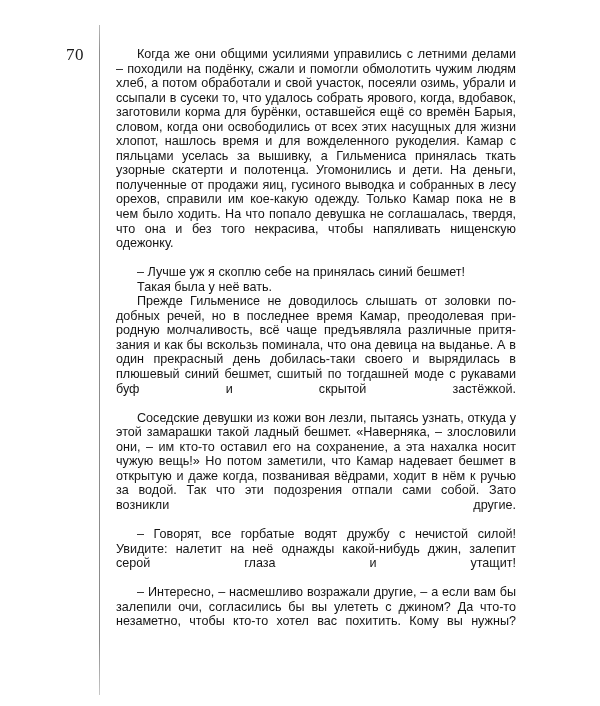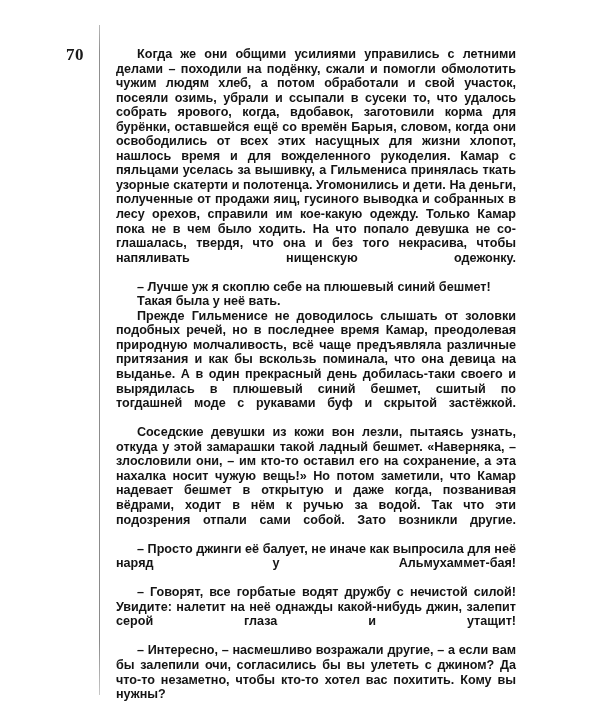--- a/index.html
+++ b/index.html
@@ -13,21 +13,20 @@
     position: relative;
     font-family: "Liberation Sans", sans-serif;
     color: #111111;
     overflow: hidden;
   }
 
   .page {
     position: absolute;
     inset: 0;
     background: #ffffff;
-    font-weight: bold;
   }
 
   
   .folio {
     position: absolute;
     left: 58px;
     top: 46px;
     width: 34px;
     text-align: center;
     font-family: "Liberation Serif", serif;
@@ -83,23 +82,22 @@
 <body>
 
 <div class="page">
 
   <div class="folio">70</div>
 
   <div class="rule"></div>
 
   <div class="column">
     <p class="para indent">Когда же они общими усилиями управились с летними дела­ми – походили на подёнку, сжали и помогли обмолотить чужим людям хлеб, а потом обработали и свой участок, посеяли озимь, убрали и ссыпали в сусеки то, что удалось собрать ярового, ког­да, вдобавок, заготовили корма для бурёнки, оставшейся ещё со времён Барыя, словом, когда они освободились от всех этих насущных для жизни хлопот, нашлось время и для вожделенного рукоделия. Камар с пяльцами уселась за вышивку, а Гильмениса принялась ткать узорные скатерти и полотенца. Угомонились и дети. На деньги, полученные от продажи яиц, гусиного выводка и собранных в лесу орехов, справили им кое-какую одежду. Только Камар пока не в чем было ходить. На что попало девушка не со­глашалась, твердя, что она и без того некрасива, чтобы напяли­вать нищенскую одежонку.</p>
-    <p class="para indent nostretch">– Лучше уж я скоплю себе на плюшевый синий бешмет!</p>
+    <p class="para indent nostretch">– Лучше уж я скоплю себе на принялась синий бешмет!</p>
     <p class="para indent nostretch">Такая была у неё вать.</p>
     <p class="para indent">Прежде Гильменисе не доводилось слышать от золовки по­добных речей, но в последнее время Камар, преодолевая при­родную молчаливость, всё чаще предъявляла различные притя­зания и как бы вскользь поминала, что она девица на выданье. А в один прекрасный день добилась-таки своего и вырядилась в плюшевый синий бешмет, сшитый по тогдашней моде с рукавами буф и скрытой застёжкой.</p>
     <p class="para indent">Соседские девушки из кожи вон лезли, пытаясь узнать, откуда у этой замарашки такой ладный бешмет. «Наверняка, – злосло­вили они, – им кто-то оставил его на сохранение, а эта нахалка носит чужую вещь!» Но потом заметили, что Камар надевает бешмет в открытую и даже когда, позванивая вёдрами, ходит в нём к ручью за водой. Так что эти подозрения отпали сами собой. Зато возникли другие.</p>
-    <p class="para indent">– Просто джинги её балует, не иначе как выпросила для неё наряд у Альмухаммет-бая!</p>
     <p class="para indent">– Говорят, все горбатые водят дружбу с нечистой силой! Увидите: налетит на неё однажды какой-нибудь джин, залепит серой глаза и утащит!</p>
     <p class="para indent">– Интересно, – насмешливо возражали другие, – а если вам бы залепили очи, согласились бы вы улететь с джином? Да что-то незаметно, чтобы кто-то хотел вас похитить. Кому вы нужны?</p>
 
   </div>
 
 </div>
 
 </body></html>

